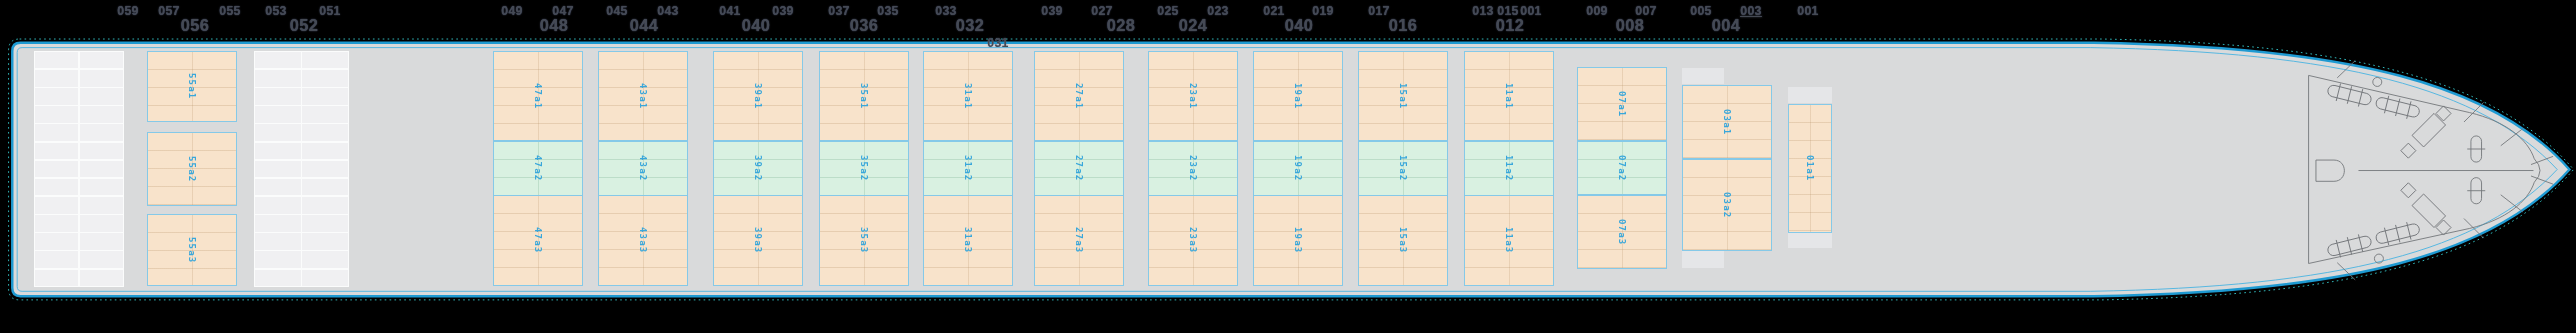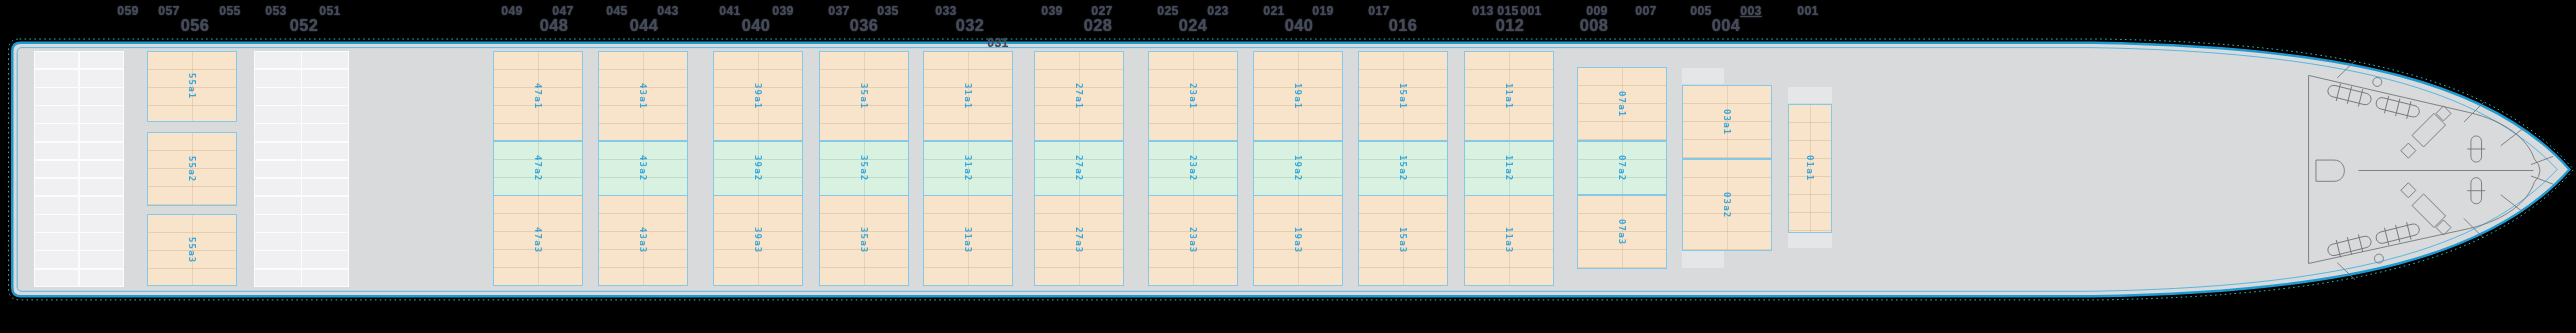--- a/index.html
+++ b/index.html
@@ -335,22 +335,22 @@
       <span class="tl r1" style="left: 1701px;">005</span>
       <span class="tl r1" style="left: 1751px; text-decoration: underline;">003</span>
       <span class="tl r1" style="left: 1808px;">001</span>
       <span class="tl r2" style="left: 195px;">056</span>
       <span class="tl r2" style="left: 304px;">052</span>
       <span class="tl r2" style="left: 539px; padding-left: 30px;">048</span>
       <span class="tl r2" style="left: 644px;">044</span>
       <span class="tl r2" style="left: 756px;">040</span>
       <span class="tl r2" style="left: 864px;">036</span>
       <span class="tl r2" style="left: 970px;">032</span>
-      <span class="tl r2" style="left: 1098px;">028</span>
+      <span class="tl r2" style="left: 1121px;">028</span>
       <span class="tl r2" style="left: 1193px;">024</span>
       <span class="tl r2" style="left: 1299px;">040</span>
       <span class="tl r2" style="left: 1403px;">016</span>
       <span class="tl r2" style="left: 1510px;">012</span>
-      <span class="tl r2" style="left: 1594px;">008</span>
+      <span class="tl r2" style="left: 1630px;">008</span>
       <span class="tl r2" style="left: 1726px;">004</span>
     </div>
 </div>
 
 
 </body></html>

